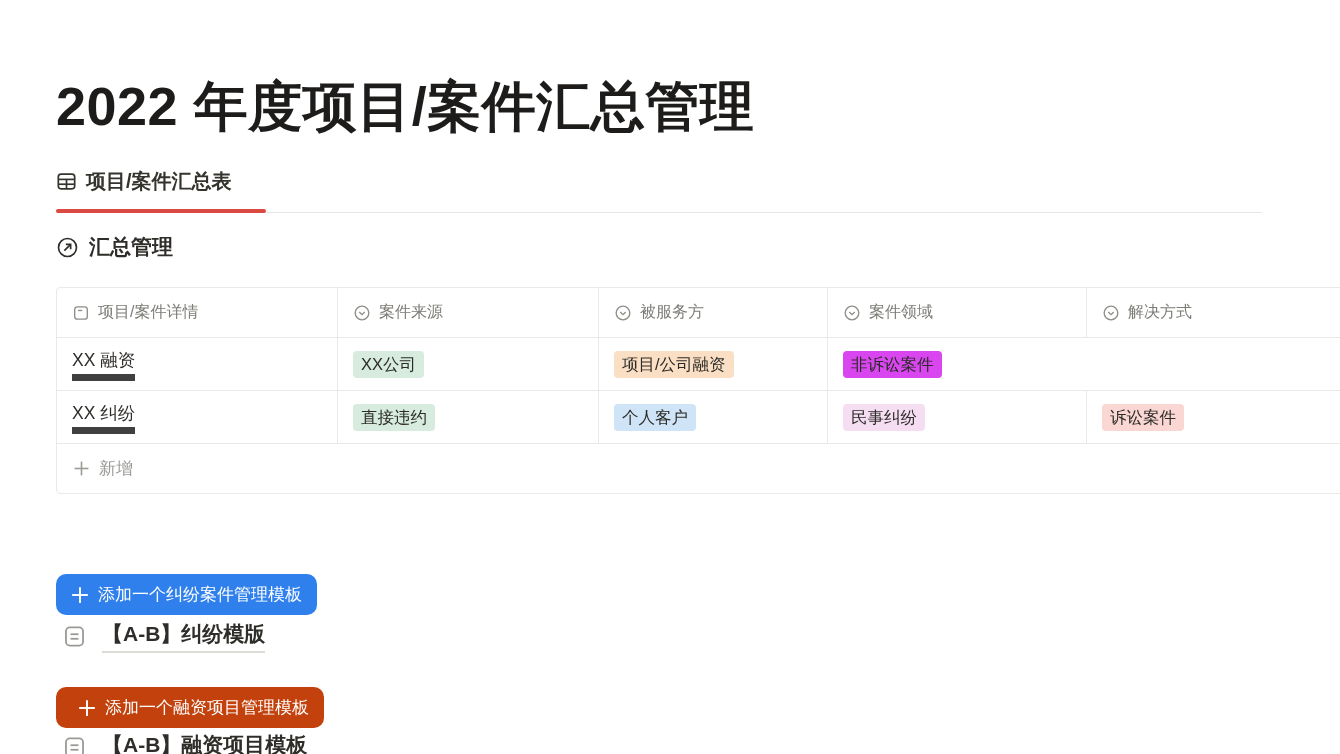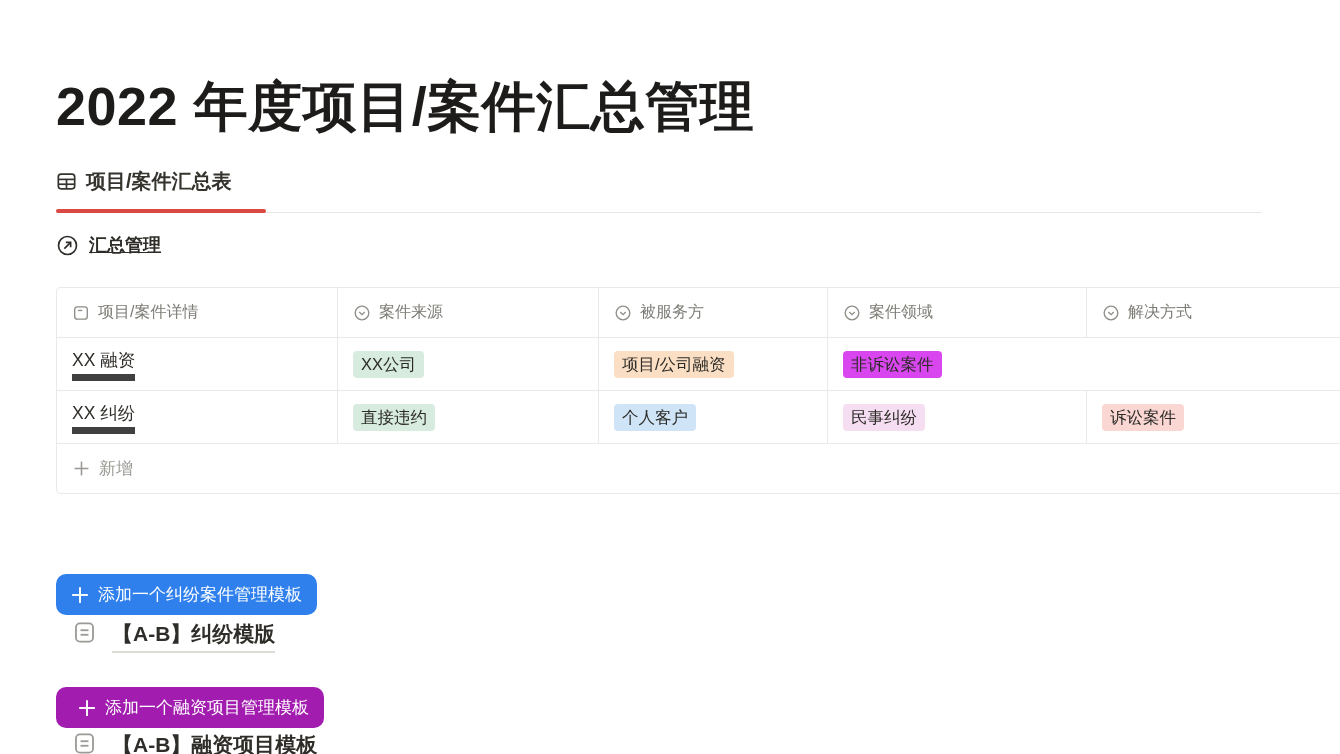--- a/index.html
+++ b/index.html
@@ -10,21 +10,21 @@
                 font-weight:700; color:#1d1c1a; letter-spacing:.5px;margin-top:35px; }
 
   
   .tabbar-divider { position:absolute; left:56px; top:212px; width:1206px; height:1px; background:#e7e6e3; }
   .tab { position:absolute; left:56px; top:168px; display:flex; align-items:center; gap:9px;
          font-size:20px; font-weight:700; color:#35332e; cursor:pointer; }
   .tab-underline { position:absolute; left:56px; top:209px; width:210px; height:4px; border-radius:2px; }
 
   
   .section-header { position:absolute; left:56px; top:233px; display:flex; align-items:center; gap:10px;
-                    font-size:18px; font-weight:700; color:#2f2d29; cursor:pointer;text-decoration:underline; }
+                    font-size:21px; font-weight:700; color:#2f2d29; cursor:pointer; }
 
   
   .db { position:absolute; left:56px; top:287px; width:1330px;
         border:1px solid #e9e9e7; border-radius:4px; background:#fff; }
   .db-row { display:grid; grid-template-columns:281px 261px 229px 259px 298px; }
   .db-row.bordered { border-bottom:1px solid #e9e9e7; }
   .db-cell { display:flex; align-items:center; padding-left:15px; min-height:52px; }
   .db-cell.v { border-right:1px solid #e9e9e7; }
   .db-head .db-cell { min-height:49px; gap:8px; color:#7d7c76; font-size:16px; }
   .row-title { font-size:17.5px; font-weight:500; color:#2f2d29; }
@@ -35,21 +35,21 @@
              color:#9b9a95; font-size:17px; cursor:pointer; }
 
   
   .tpl-btn { position:absolute; left:56px; height:41px; display:inline-flex; align-items:center;
              gap:9px; padding:0 15px; border:none; border-radius:10px; color:#ffffff;
              font-size:17px; font-weight:500; font-family:inherit; cursor:pointer;margin-top:12px; }
   .tpl-btn svg { flex:0 0 auto; }
   .btn-blue { top:562px; }
   .btn-red  { top:675px; }
 
-  .page-link { position:absolute; left:72px; display:flex; align-items:flex-start; gap:15px; cursor:pointer; }
+  .page-link { position:absolute; left:62px; display:flex; align-items:center; gap:15px; cursor:pointer; }
   .page-link .lbl { font-size:21px; font-weight:700; color:#2f2d29;
                     border-bottom:2px solid #dedcd7; padding-bottom:3px; }
   .link-1 { top:620px; }
   .link-2 { top:731px; }
 
   .icon { display:inline-flex; align-items:center; justify-content:center; }
 </style>
 </head>
 <body>
 
@@ -187,21 +187,21 @@
   <span class="icon">
     <svg width="25" height="25" viewBox="0 0 22 22" fill="none" stroke="#9b9a96" stroke-width="1.6">
       <rect x="3.5" y="3" width="15" height="16" rx="3.4"></rect>
       <line x1="7.5" y1="9" x2="14.5" y2="9"></line>
       <line x1="7.5" y1="13" x2="14.5" y2="13"></line>
     </svg>
   </span>
   <span class="lbl">【A-B】纠纷模版</span>
 </div>
 
-<button class="tpl-btn btn-red" style="background-color: #a21caf; padding-left: 22px;">
+<button class="tpl-btn btn-red" style="background-color: #c2410c; padding-left: 22px;">
   <span class="icon">
     <svg width="18" height="18" viewBox="0 0 16 16" stroke="#ffffff" stroke-width="1.7">
       <line x1="8" y1="1" x2="8" y2="15"></line>
         <line x1="1" y1="8" x2="15" y2="8"></line>
     </svg>
   </span>
   <span>添加一个融资项目管理模板</span>
 </button>
 
 <div class="page-link link-2">

